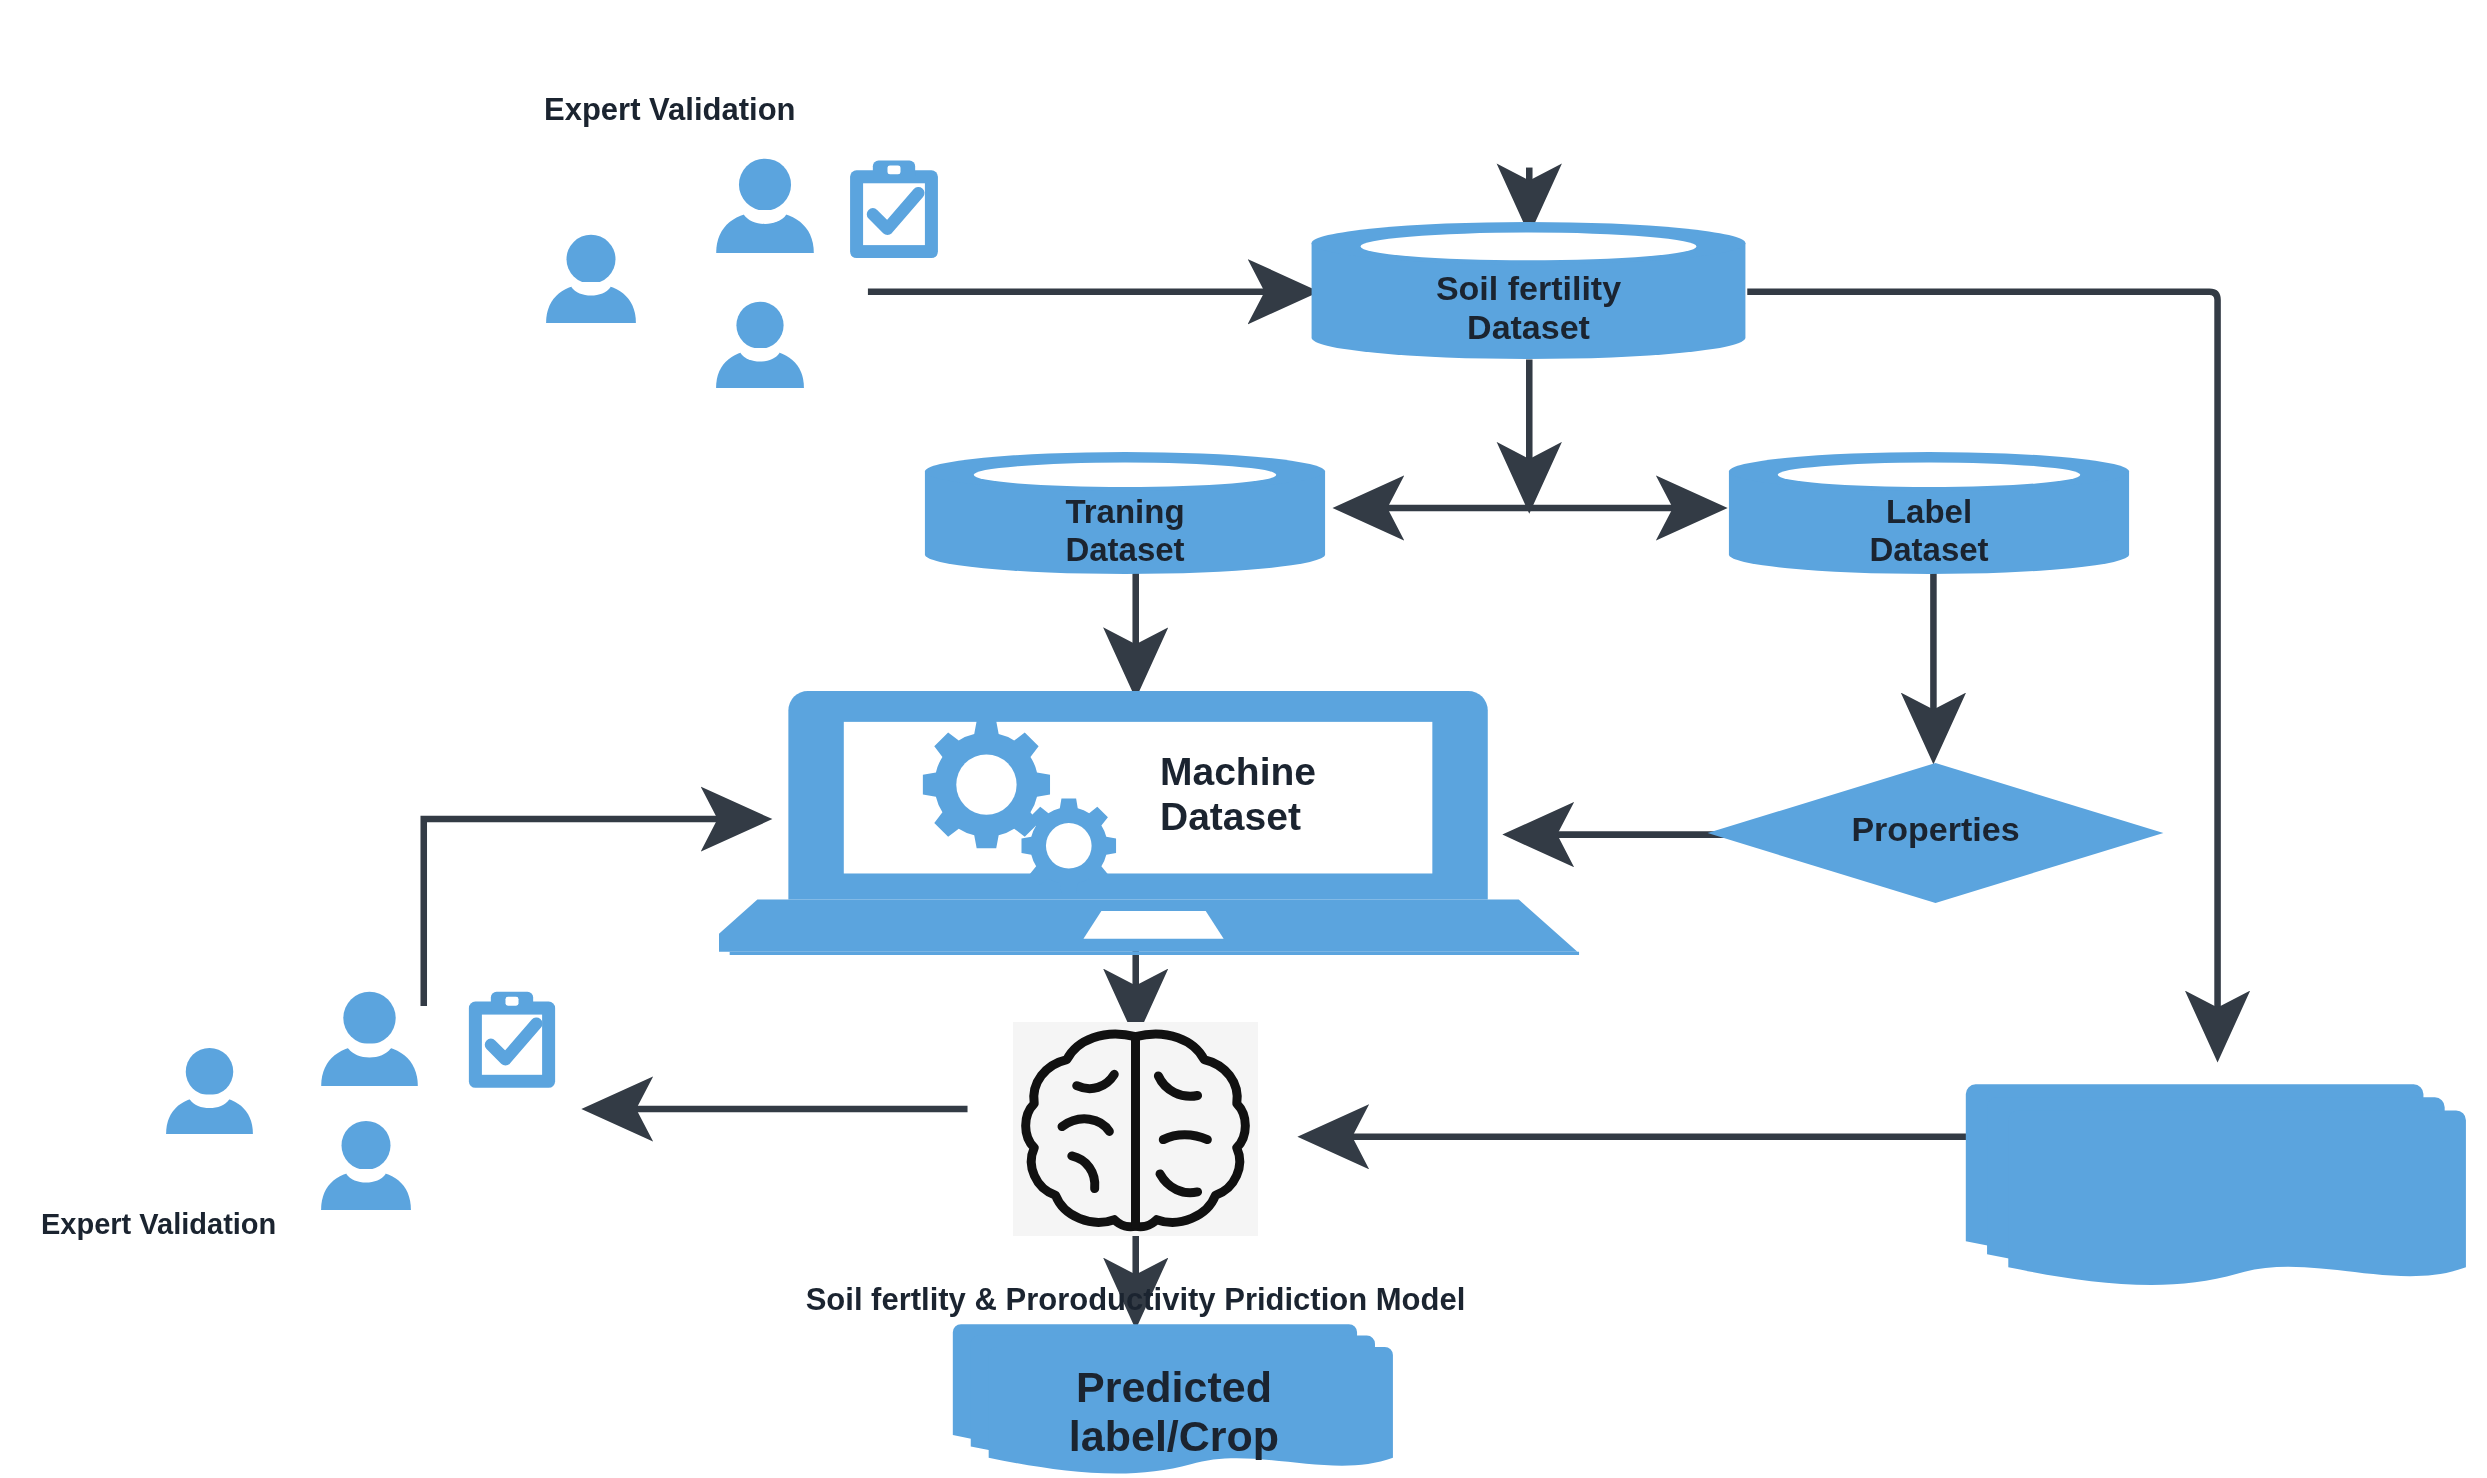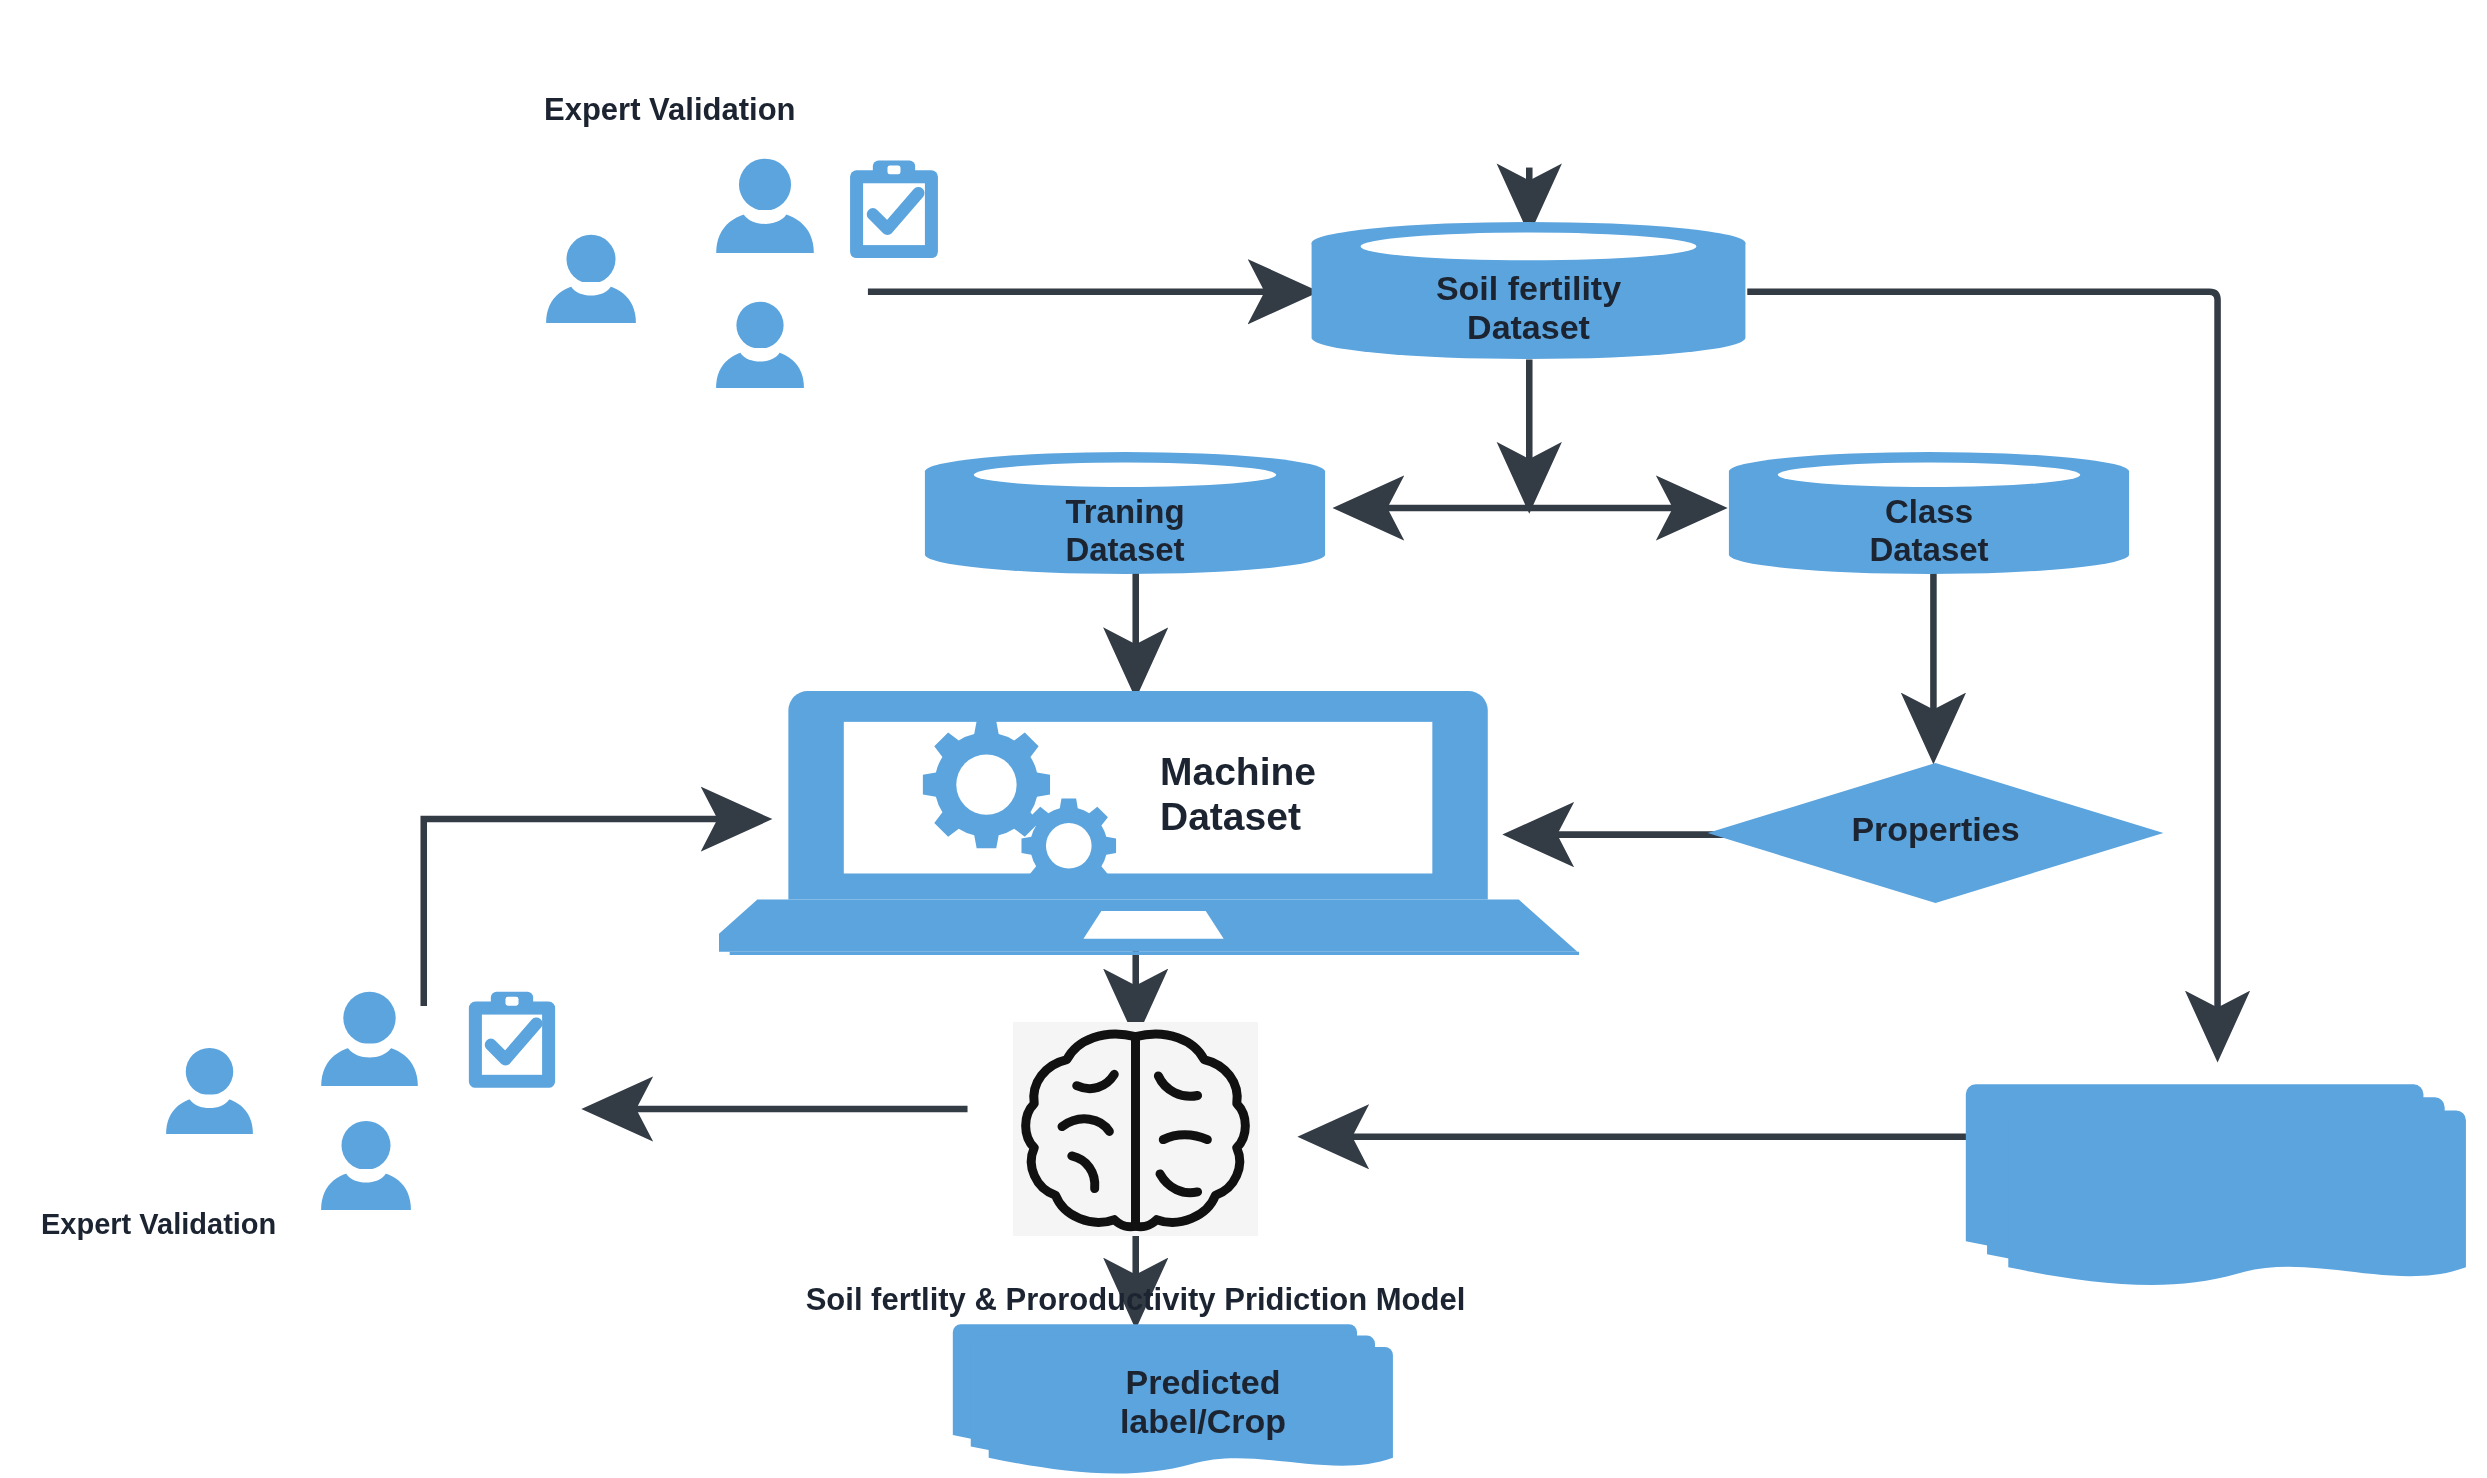--- a/index.html
+++ b/index.html
@@ -166,21 +166,21 @@
     </div>
   </div>
 
   <div class="cyl" style="left:1725px;top:452px;width:408px;height:122px;">
     <svg width="408" height="122" viewBox="0 0 500 150">
       <path d="M4,24 v102 a246,24 0 0 0 492,0 v-102 z" fill="#5ba4de"></path>
       <ellipse cx="250" cy="24" rx="246" ry="24" fill="#5ba4de"></ellipse>
       <ellipse cx="250" cy="28" rx="186" ry="15" fill="#ffffff"></ellipse>
     </svg>
     <div class="ctext" style="top:41px;font-size:33px;">
-      <span>Class</span><br>
+      <span>Label</span><br>
       <span>Dataset</span>
     </div>
   </div>
 
   <div class="laptop" style="left:719px;top:686px;width:874px;height:269px;">
     <svg width="874" height="269" viewBox="0 0 1070 330">
 
       <path d="M108,6 h810 a24,24 0 0 1 24,24 v232 h-858 v-232 a24,24 0 0 1 24,-24 z" fill="#5ba4de"></path>
       <rect x="152" y="44" width="722" height="186" fill="#ffffff"></rect>
 
@@ -229,21 +229,21 @@
   <div class="caption" style="left:670px;top:1282px;width:931px;font-size:31px;">Soil fertlity &amp; Proroductivity Pridiction Model</div>
 
   <div class="docstack" style="left:946px;top:1316px;width:457px;height:163px;">
     <svg width="457" height="163" viewBox="0 0 560 200">
       <g fill="#5ba4de">
         <path d="M12,10 h482 a10,10 0 0 1 10,10 v126 c-76,28 -170,-16 -248,8 c-78,22 -170,8 -248,-8 v-126 a10,10 0 0 1 10,-10 z"></path>
         <path d="M34,24 h482 a10,10 0 0 1 10,10 v126 c-76,28 -170,-16 -248,8 c-78,22 -170,8 -248,-8 v-126 a10,10 0 0 1 10,-10 z"></path>
         <path d="M56,38 h482 a10,10 0 0 1 10,10 v126 c-76,28 -170,-16 -248,8 c-78,22 -170,8 -248,-8 v-126 a10,10 0 0 1 10,-10 z"></path>
       </g>
     </svg>
-    <div class="dtext" style="left:60px;top:47px;width:394px;font-size:34px;line-height:1.15;">
+    <div class="dtext" style="left:31px;top:47px;width:394px;font-size:43px;line-height:1.15;">
       <span>Predicted</span><br>
       <span>label/Crop</span>
     </div>
   </div>
 
   <div class="docstack" style="left:1956px;top:1076px;width:523px;height:229px;">
     <svg width="523" height="229" viewBox="0 0 640 280">
       <g fill="#5ba4de">
         <path d="M12,10 h548 a12,12 0 0 1 12,12 v180 c-86,32 -192,-20 -280,8 c-88,26 -192,10 -280,-8 v-180 a12,12 0 0 1 12,-12 z"></path>
         <path d="M38,26 h548 a12,12 0 0 1 12,12 v180 c-86,32 -192,-20 -280,8 c-88,26 -192,10 -280,-8 v-180 a12,12 0 0 1 12,-12 z"></path>

